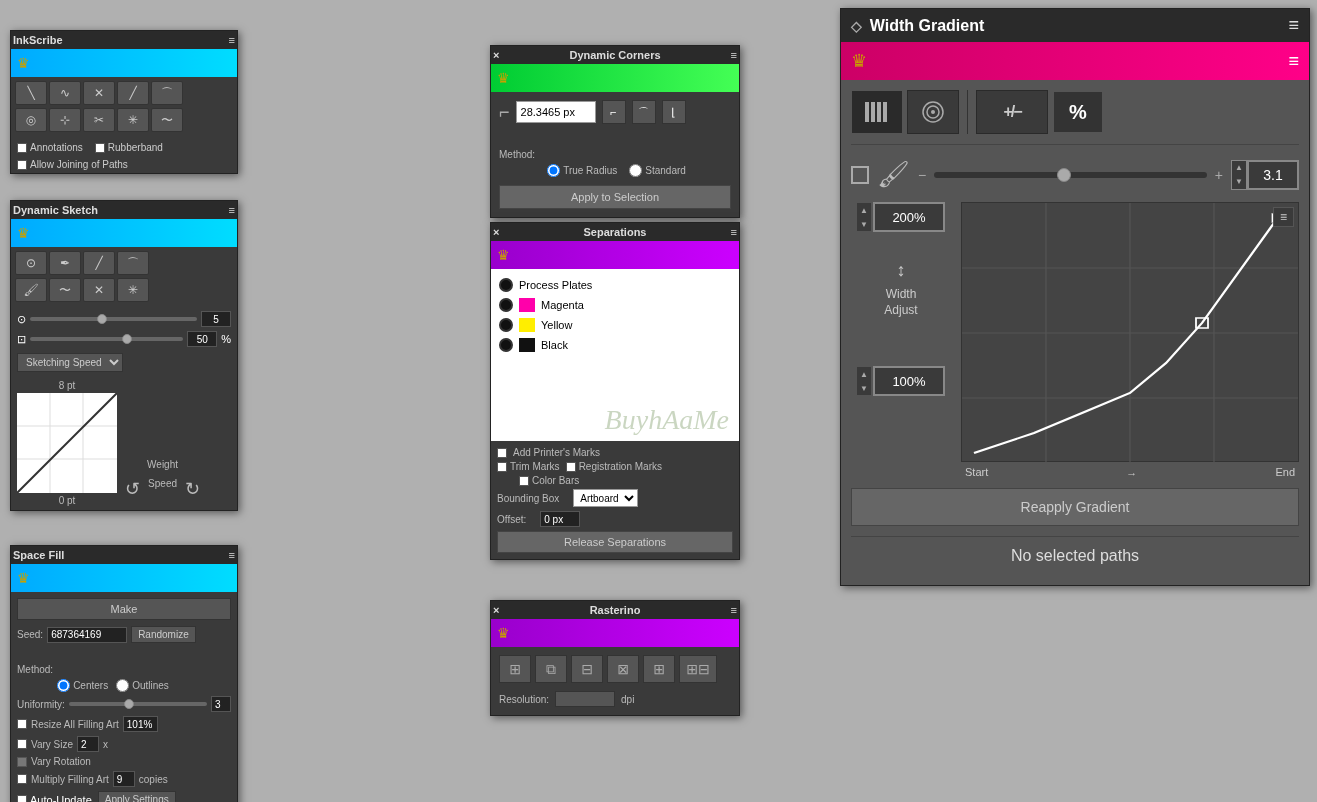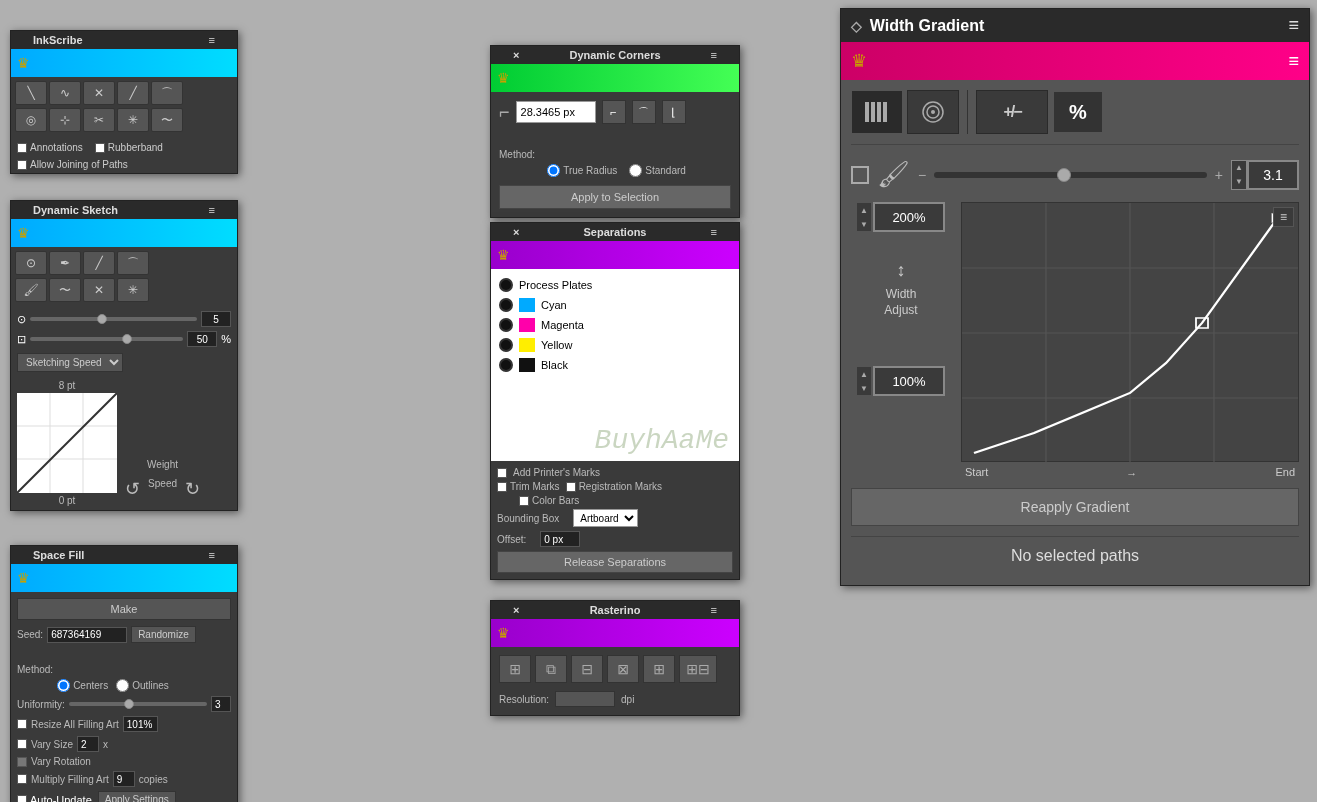--- a/index.html
+++ b/index.html
@@ -19,21 +19,21 @@
       position: absolute;
       background: #4a4a4a;
       border: 1px solid #222;
       box-shadow: 2px 2px 8px rgba(0,0,0,0.5);
     }
     .panel-header {
       background: #2a2a2a;
       display: flex;
       align-items: center;
       justify-content: space-between;
-      padding: 3px 22px;
+      padding: 3px 2px;
       font-size: 11px;
       font-weight: bold;
       color: #ddd;
       cursor: move;
     }
     .panel-brand-bar {
       height: 28px;
       display: flex;
       align-items: center;
       padding: 0 6px;
@@ -803,46 +803,41 @@
     <span>≡</span>
   </div>
   <div class="panel-brand-bar brand-bar-purple">
     <span class="crown-icon">♛</span>
   </div>
   <div class="sep-content">
     <ul class="sep-list">
       <li class="sep-item">
         <div class="sep-circle" style="background:#111;"></div>
         <span>Process Plates</span>
-      </li>
-      <li class="sep-item">
-        <div class="sep-circle"></div>
-        <div class="sep-color-swatch" style="background:#00aaff;"></div>
-        <span>Cyan</span>
       </li>
       <li class="sep-item">
         <div class="sep-circle"></div>
         <div class="sep-color-swatch" style="background:#ff00aa;"></div>
         <span>Magenta</span>
       </li>
       <li class="sep-item">
         <div class="sep-circle"></div>
         <div class="sep-color-swatch" style="background:#ffee00;"></div>
         <span>Yellow</span>
       </li>
       <li class="sep-item">
         <div class="sep-circle"></div>
         <div class="sep-color-swatch" style="background:#111;"></div>
         <span>Black</span>
       </li>
     </ul>
   </div>
 
   <div style="position:relative;background:#fff;height:80px;overflow:hidden;">
-    <span style="position:absolute;bottom:5px;right:10px;font-size:28px;color:rgba(80,120,50,0.3);font-family:Liberation Mono, monospace;font-style:italic;">BuyhAaMe</span>
+    <span style="position:absolute;bottom:5px;right:10px;font-size:28px;color:rgba(80,120,50,0.3);font-family:Liberation Serif, serif;font-style:italic;">BuyhAaMe</span>
   </div>
   <div class="sep-footer printer-marks">
     <div class="pm-row">
       <div class="cb checked"></div>
       <span>Add Printer's Marks</span>
     </div>
     <div class="pm-row indent">
       <div class="checkbox-item">
         <div class="cb checked"></div>
         <span>Trim Marks</span>

